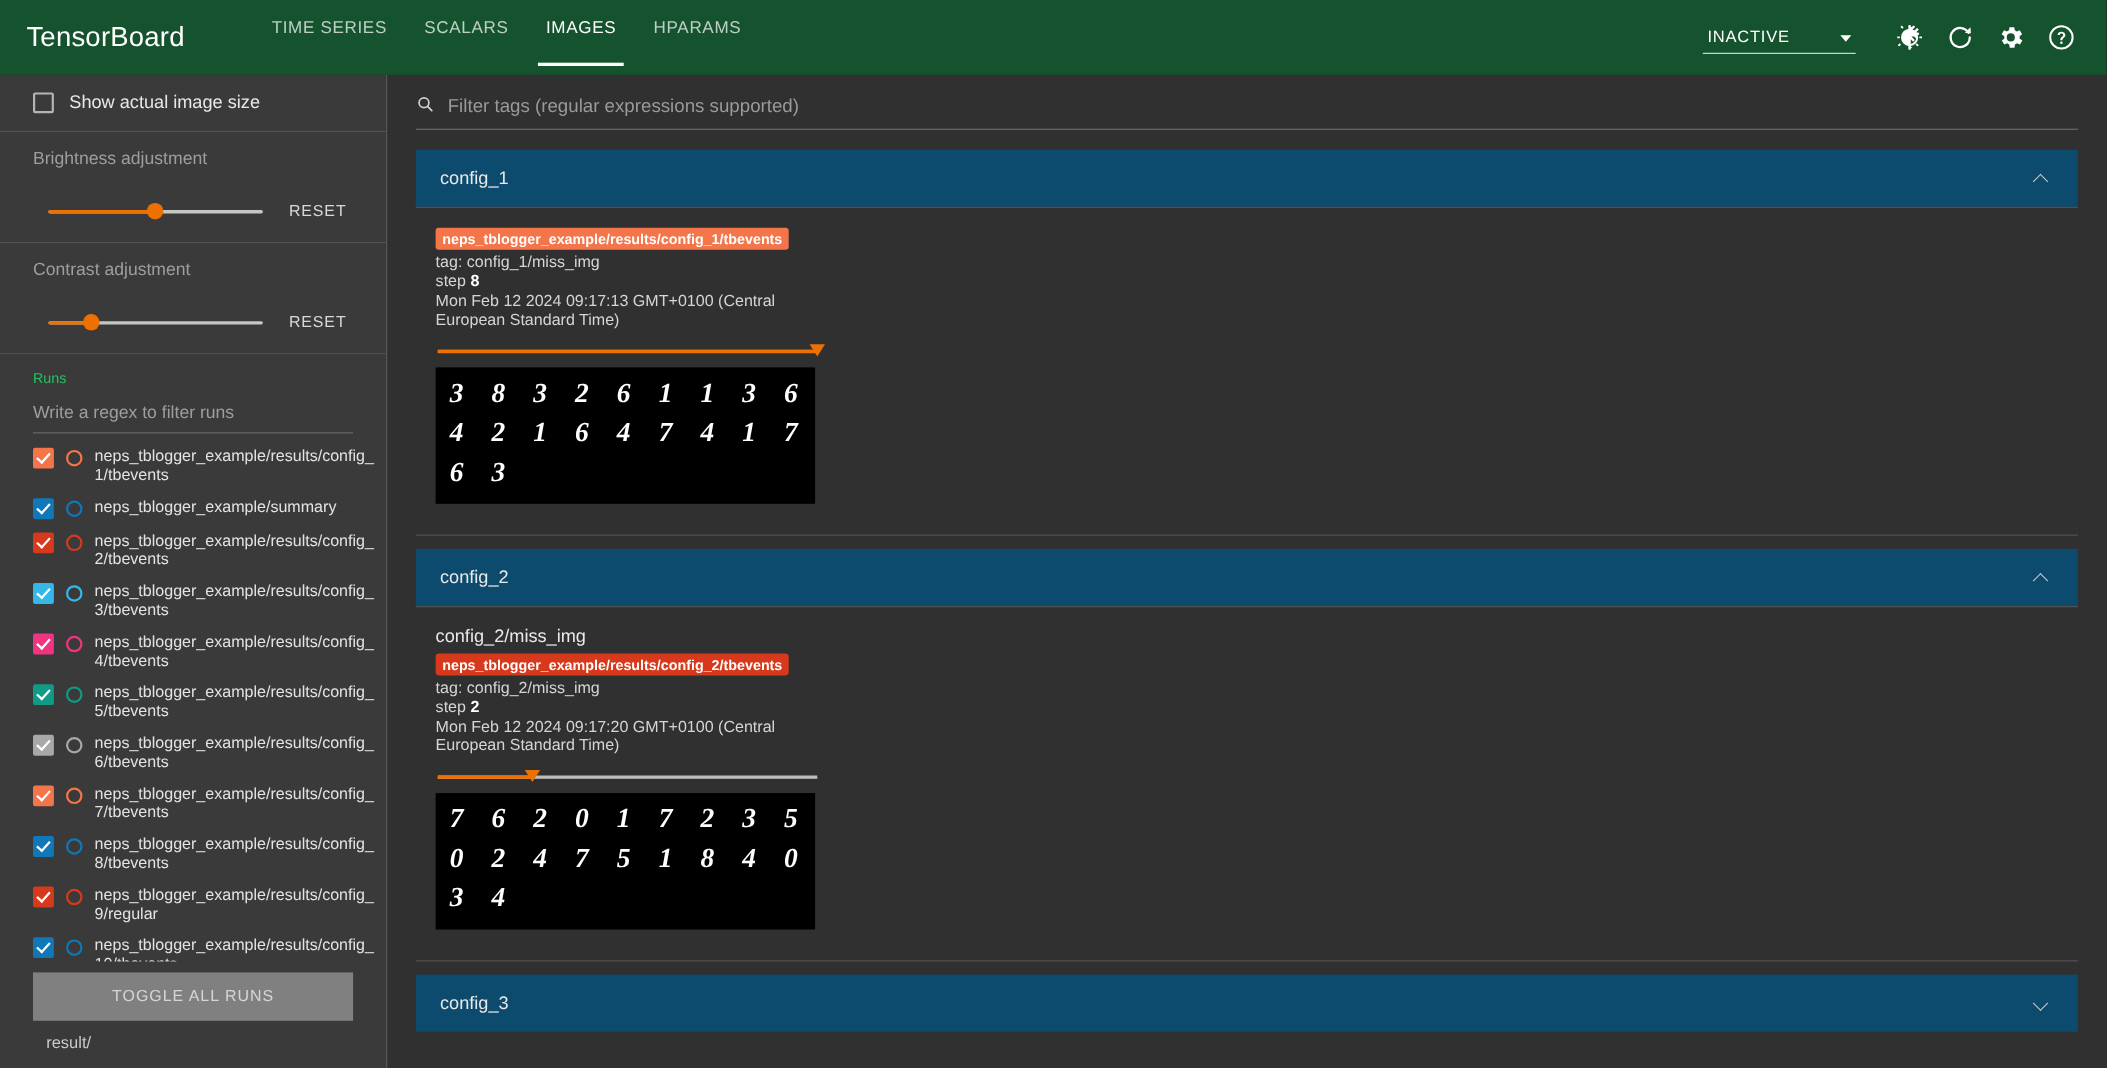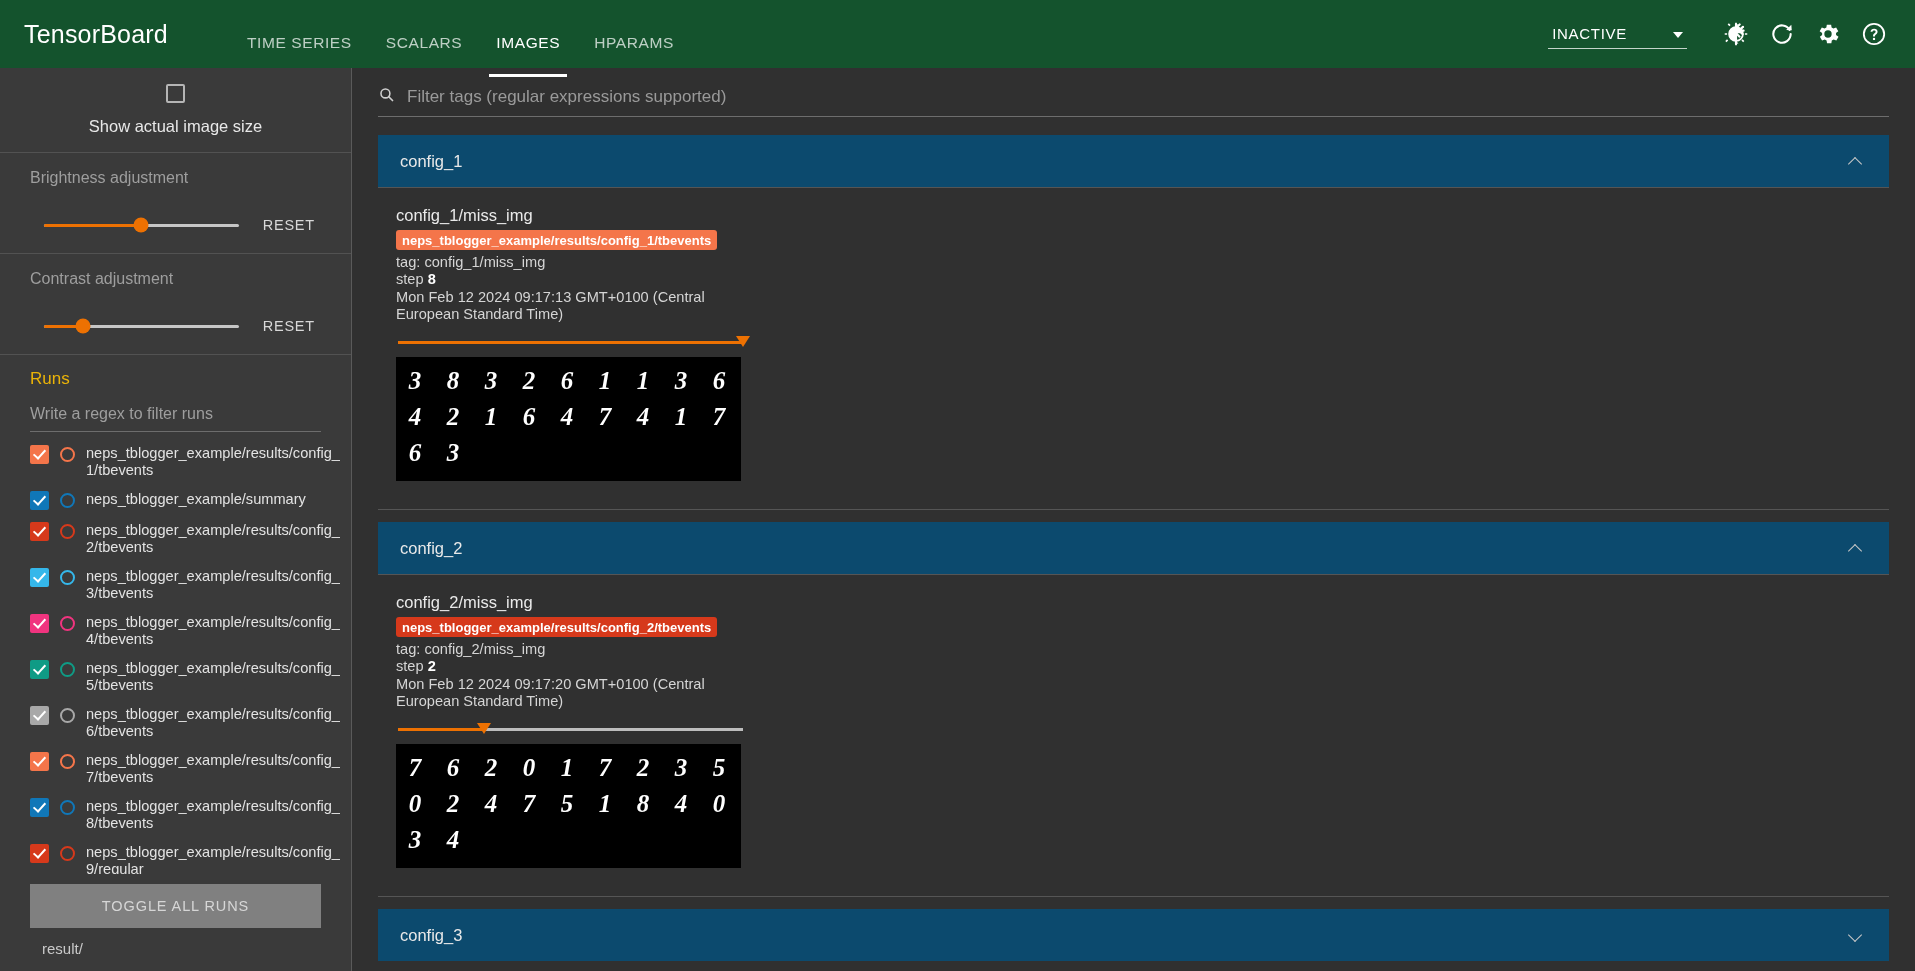--- a/index.html
+++ b/index.html
@@ -18,21 +18,21 @@
     display: flex; align-items: center;
     padding: 0 18px 0 24px;
     color: #fff;
     position: relative;
     gap: 16px;
   }
   .brand {
     font-size: 25px; font-weight: 400; letter-spacing: .2px;
     color: #fff; margin-right: 46px; white-space: nowrap;
   }
-  .navtabs { display: flex; align-items: flex-start; height: 51px; }
+  .navtabs { display: flex; align-items: flex-end; height: 51px; }
   .navtab {
     font-size: 15.5px; letter-spacing: .6px;
     color: rgba(255,255,255,.72);
     padding: 0 17px; height: 68px;
     display: flex; align-items: center;
     cursor: pointer; position: relative; white-space: nowrap;
   }
   .navtab.active { color: #fff; font-weight: 500; }
   .navtab.active:after {
     content: ""; position: absolute; left: 10px; right: 10px; bottom: 0;
@@ -67,21 +67,21 @@
     width: 352px; min-width: 352px;
     background: #3a3a3a;
     border-right: 1px solid #5a5a5a;
     display: flex; flex-direction: column;
     overflow: hidden;
     position: relative;
   }
   .sb-section { padding: 16px 30px 16px 30px; }
   .sb-divider { height: 1px; background: #525252; }
 
-  .checkrow { display: flex; align-items: center; gap: 14px; flex-direction: column; }
+  .checkrow { display: flex; align-items: center; gap: 14px; }
   .cb-outline {
     width: 19px; height: 19px; border: 2px solid #b5b5b5;
     border-radius: 2px; background: transparent; cursor: pointer;
   }
   .cb-label { font-size: 16.5px; color: #e8e8e8; }
 
   .sb-title { font-size: 16px; color: #9e9e9e; margin-bottom: 26px; }
   .slider-row { display: flex; align-items: center; gap: 18px; padding-left: 14px;}
   .slider {
     position: relative; height: 3px; background: #c6c6c6;
@@ -90,21 +90,21 @@
   .slider .fill { position: absolute; left: 0; top: 0; bottom: 0; background: #ed7102; border-radius: 2px;}
   .slider .knob {
     position: absolute; top: 50%; width: 15px; height: 15px;
     background: #ed7102; border-radius: 50%; transform: translate(-50%,-50%);
   }
   .reset-btn {
     font-size: 14.5px; letter-spacing: .8px; color: #d8d8d8;
     cursor: pointer; white-space: nowrap; padding: 4px 6px;
   }
 
-  .runs-header { font-size: 17px; color: #eab308; padding: 14px 30px 0 30px; }
+  .runs-header { font-size: 13px; color: #22c55e; padding: 14px 30px 0 30px; }
   .regex-wrap { padding: 14px 30px 0 30px; }
   .regex-input {
     width: 100%; background: transparent; border: none;
     border-bottom: 1px solid #6d6d6d; color: #f0abfc;
     font-size: 16px; font-family: inherit; padding: 2px 0 8px 0; outline: none;
   }
   .regex-input::placeholder { color: #9e9e9e; }
 
   .runlist {
     margin-top: 12px;
@@ -383,21 +383,20 @@
     </div>
 
     <div class="cards" id="cards">
         <div class="card">
           <div class="card-header">
             <div class="card-title">config_1</div>
             <div class="chev up"></div>
           </div>
           <div class="card-body">
             <div class="imgcard">
-              <div class="img-tag">config_1/miss_img</div>
               <div><span class="run-pill" style="background:#f4754a">neps_tblogger_example/results/config_1/tbevents</span></div>
               <div class="meta">tag: config_1/miss_img</div>
               <div class="meta"><span>step</span> <b>8</b></div>
               <div class="meta-ts">Mon Feb 12 2024 09:17:13 GMT+0100 (Central European Standard Time)</div>
               <div class="step-slider">
                 <div class="track"></div>
                 <div class="fill" style="width:100%"></div>
                 <div class="thumb" style="left:100%"></div>
               </div>
               <div class="mnist">

